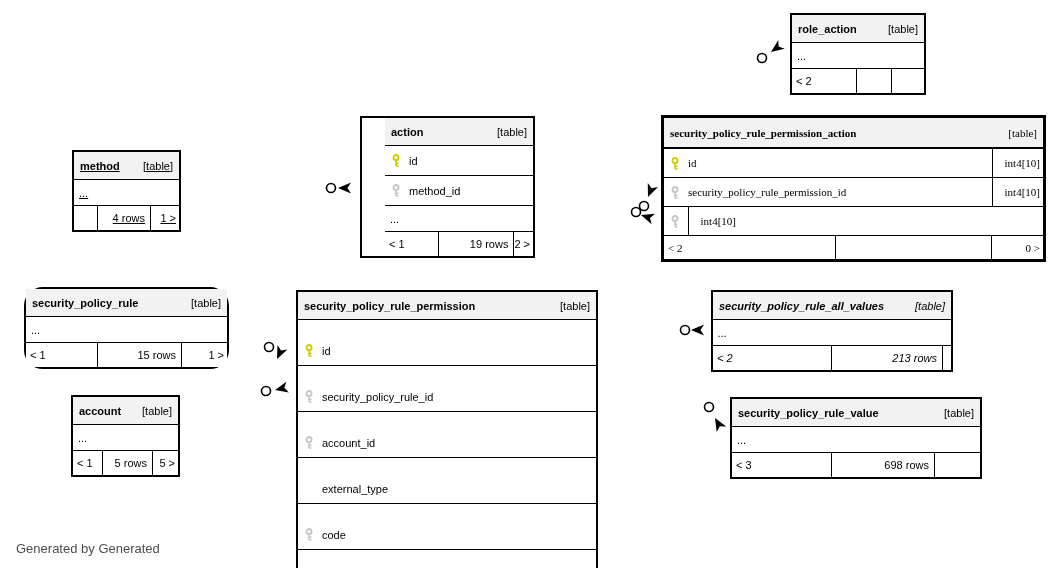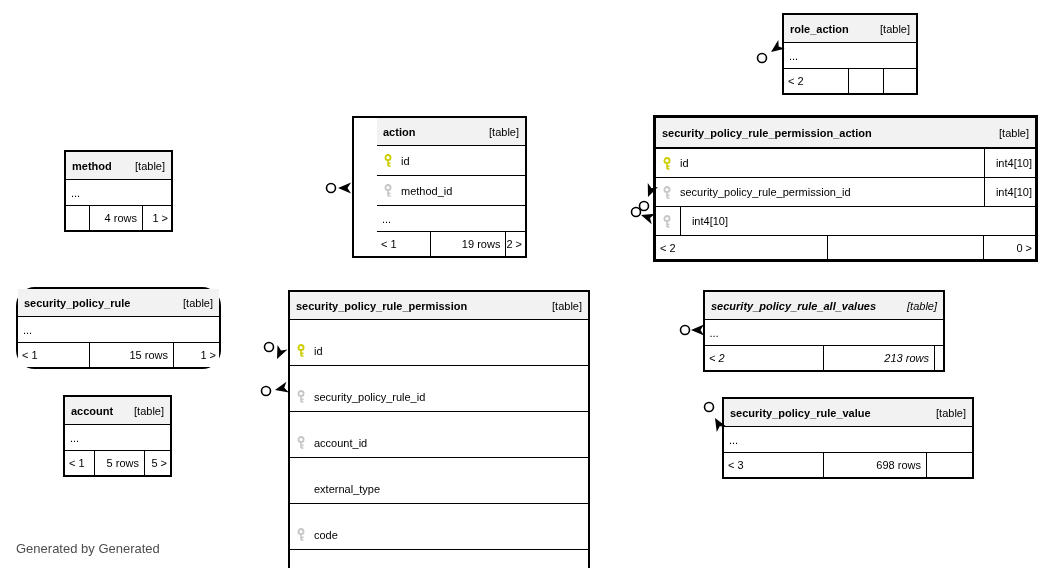--- a/index.html
+++ b/index.html
@@ -2,21 +2,21 @@
 <html style="--pk-key: #cdcd00; --fk-key: #c6c6c6; --header-bg: #f2f2f2; --border: #000000; --note-text: #4d4d4d;"><head>
 <meta charset="utf-8">
 <style>
   html,body{margin:0;padding:0;}
   body{
     width:1061px;height:568px;position:relative;background:#ffffff;overflow:hidden;
     font-family:"Liberation Sans","DejaVu Sans",sans-serif;font-size:11px;color:#000;
   }
   .tbl{
     position:absolute;background:#fff;border:2px solid #000;box-sizing:border-box;
-    display:flex;flex-direction:column;
+    display:flex;flex-direction:column;margin-left:8px;
   }
   .tbl.bold{border-width:3px;}
   .hdr{
     flex:none;height:27px;background:var(--header-bg,#f2f2f2);
     border-bottom:1px solid #000;display:flex;align-items:center;
     justify-content:space-between;padding:0 6px;font-weight:bold;white-space:nowrap;
   }
   .bold .hdr{height:29px;border-bottom-width:2px;}
   .hdr .tag{font-weight:normal;padding-left:10px;}
   .row{
@@ -62,21 +62,21 @@
   <div class="row ell">
     <span>...</span>
   </div>
   <div class="ftr">
     <div class="cell l" style="width:65px">&lt; 2</div>
     <div class="cell m" style="width:35px"></div>
     <div class="cell r"></div>
   </div>
 </div>
 
-<div class="tbl" style="left:64px;top:150px;width:109px;">
+<div class="tbl" style="left:64px;top:150px;width:109px;text-decoration:underline;">
   <div class="hdr">
     <span>method</span>
     <span class="tag">[table]</span>
   </div>
   <div class="row ell">
     <span>...</span>
   </div>
   <div class="ftr">
     <div class="cell l" style="width:24px"></div>
     <div class="cell m" style="width:53px">4 rows</div>
@@ -110,21 +110,21 @@
   <div class="row ell">
     <span>...</span>
   </div>
   <div class="ftr">
     <div class="cell l" style="width:55px">&lt; 1</div>
     <div class="cell m" style="width:76px">19 rows</div>
     <div class="cell r">2 &gt;</div>
   </div>
 </div>
 
-<div class="tbl bold" style="left:653px;top:115px;width:385px;">
+<div class="tbl bold" style="left:653px;top:115px;width:385px;font-family:Liberation Serif, serif;">
   <div class="hdr">
     <span>security_policy_rule_permission_action</span>
     <span class="tag">[table]</span>
   </div>
   <div class="row typed">
     <span class="key pk">
         <svg width="12" height="13" viewBox="0 0 12 13">
           <circle cx="6" cy="3.6" r="2.6" fill="none" stroke="currentColor" stroke-width="1.8"></circle>
           <path d="M6 6.2 V12 M6 9.4 H8.5 M6 12 H8.5" stroke="currentColor" stroke-width="1.6" fill="none"></path>
         </svg>

